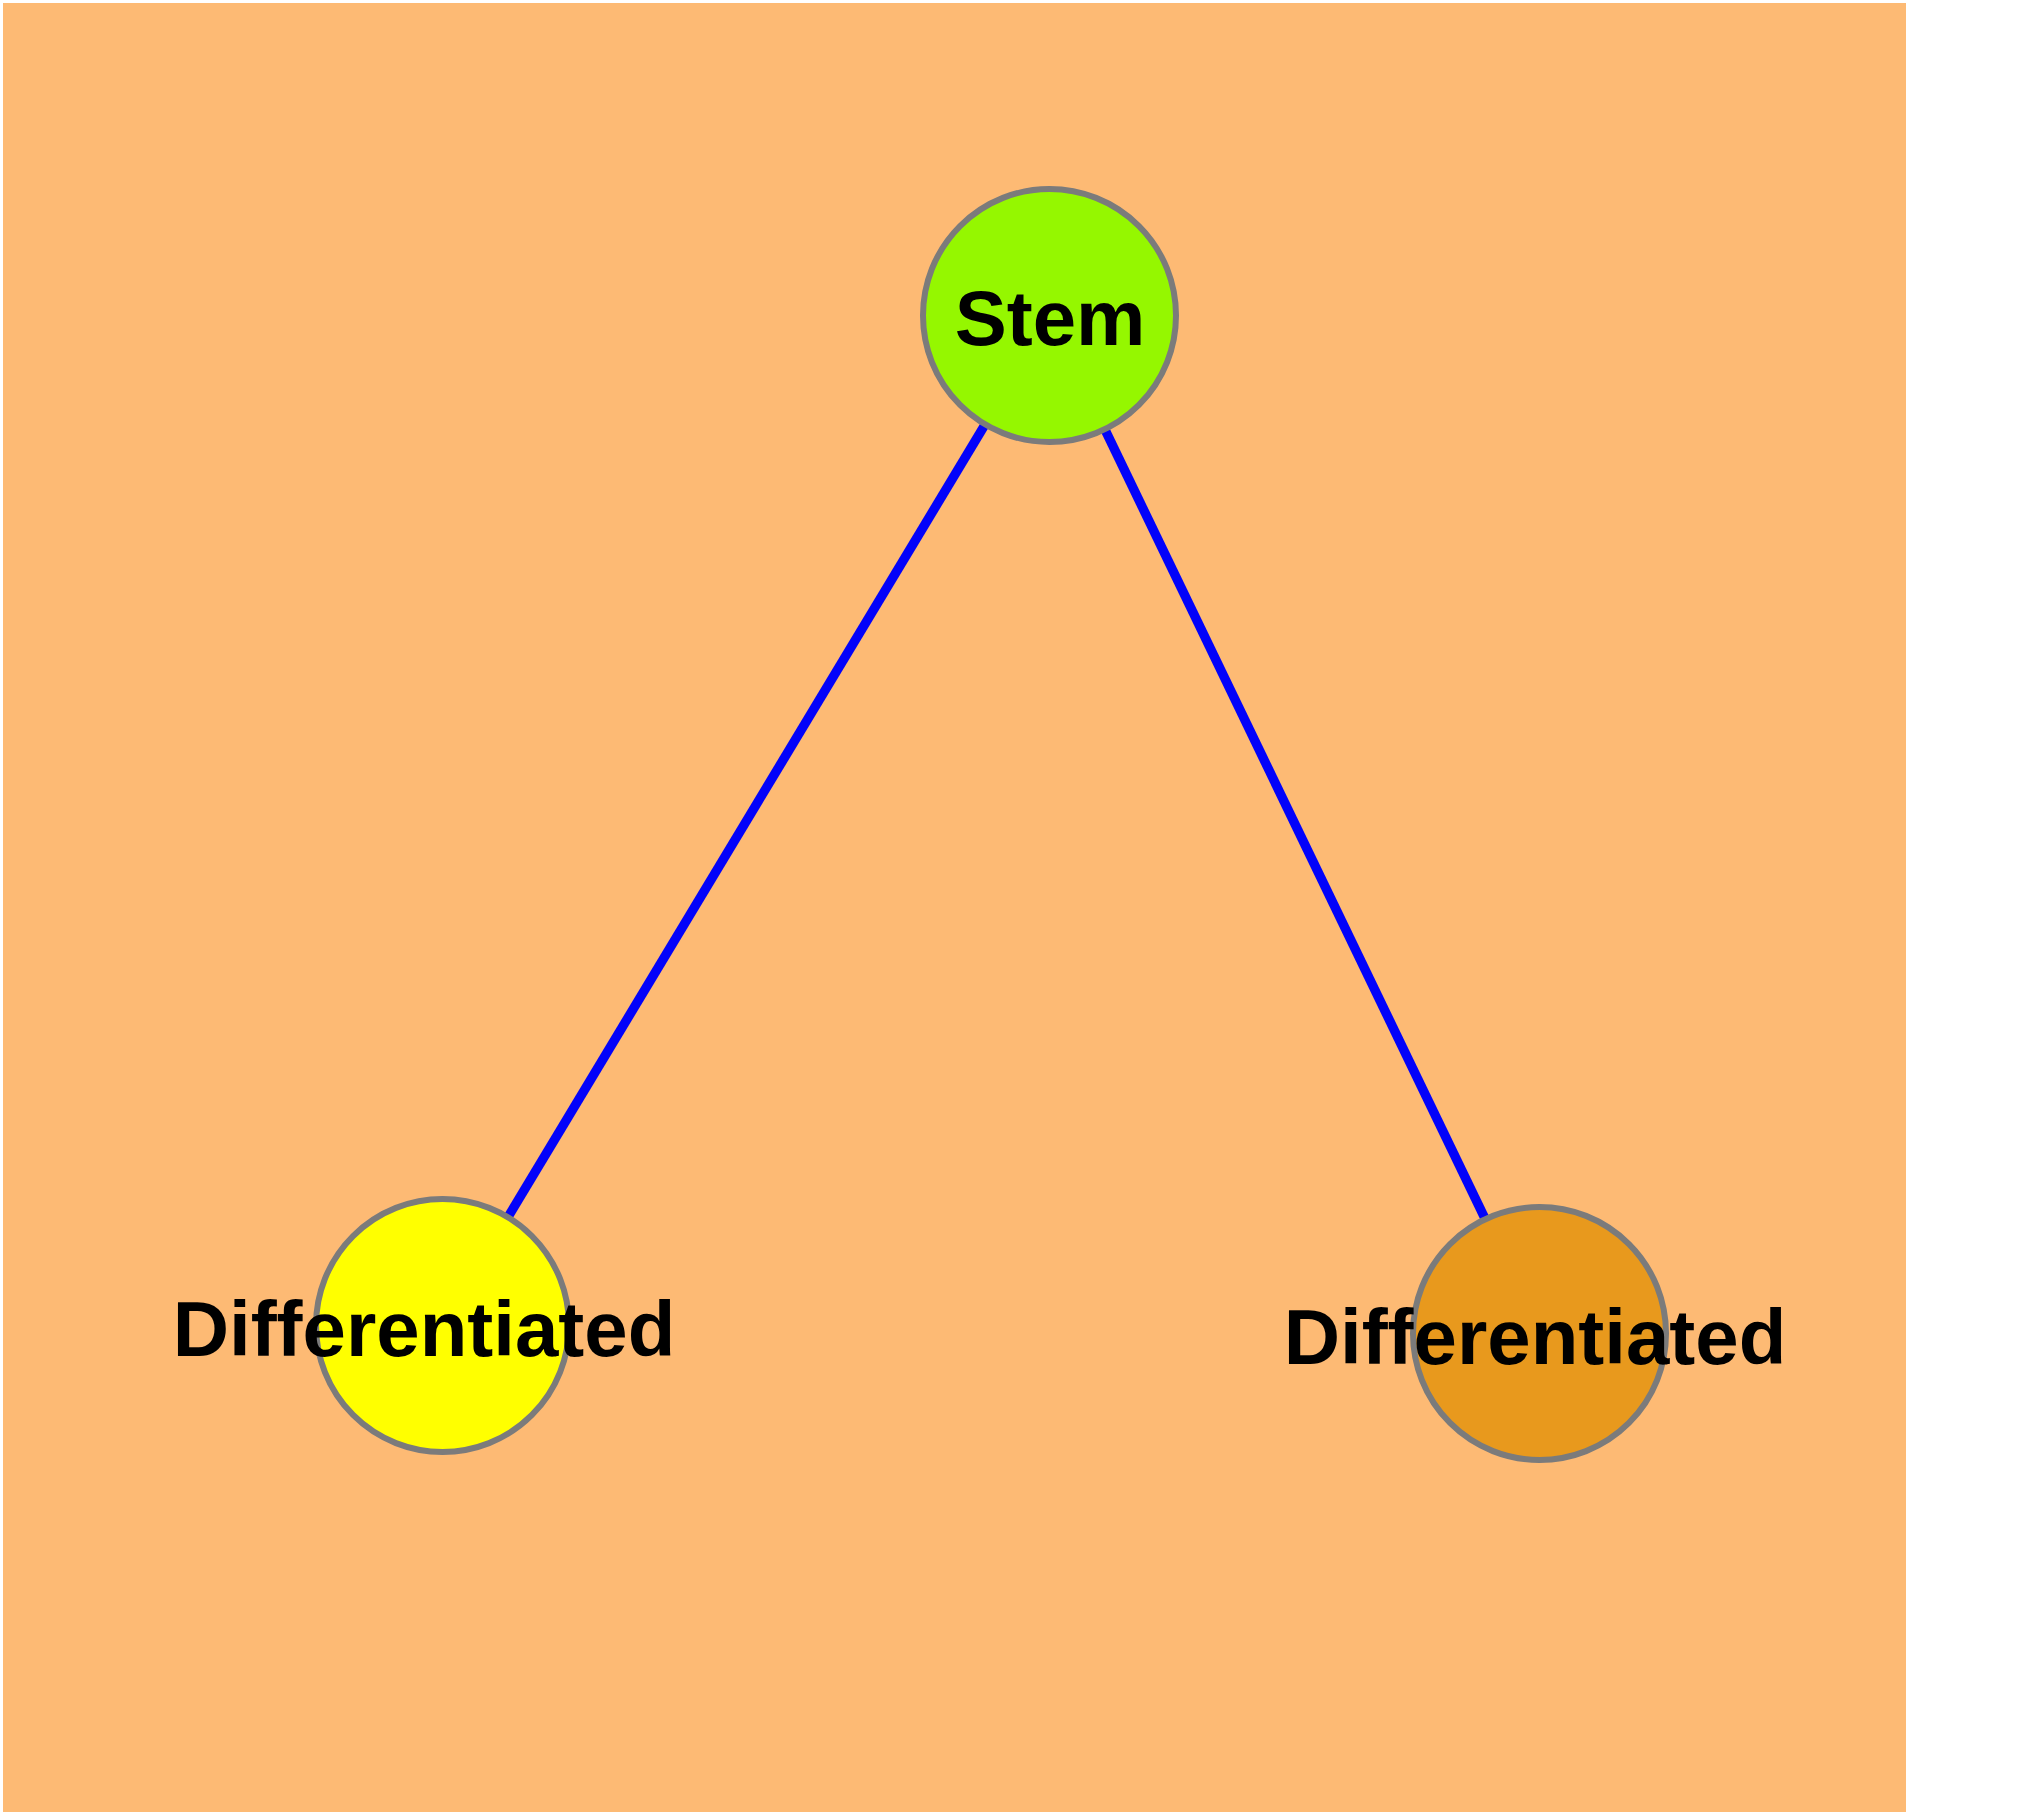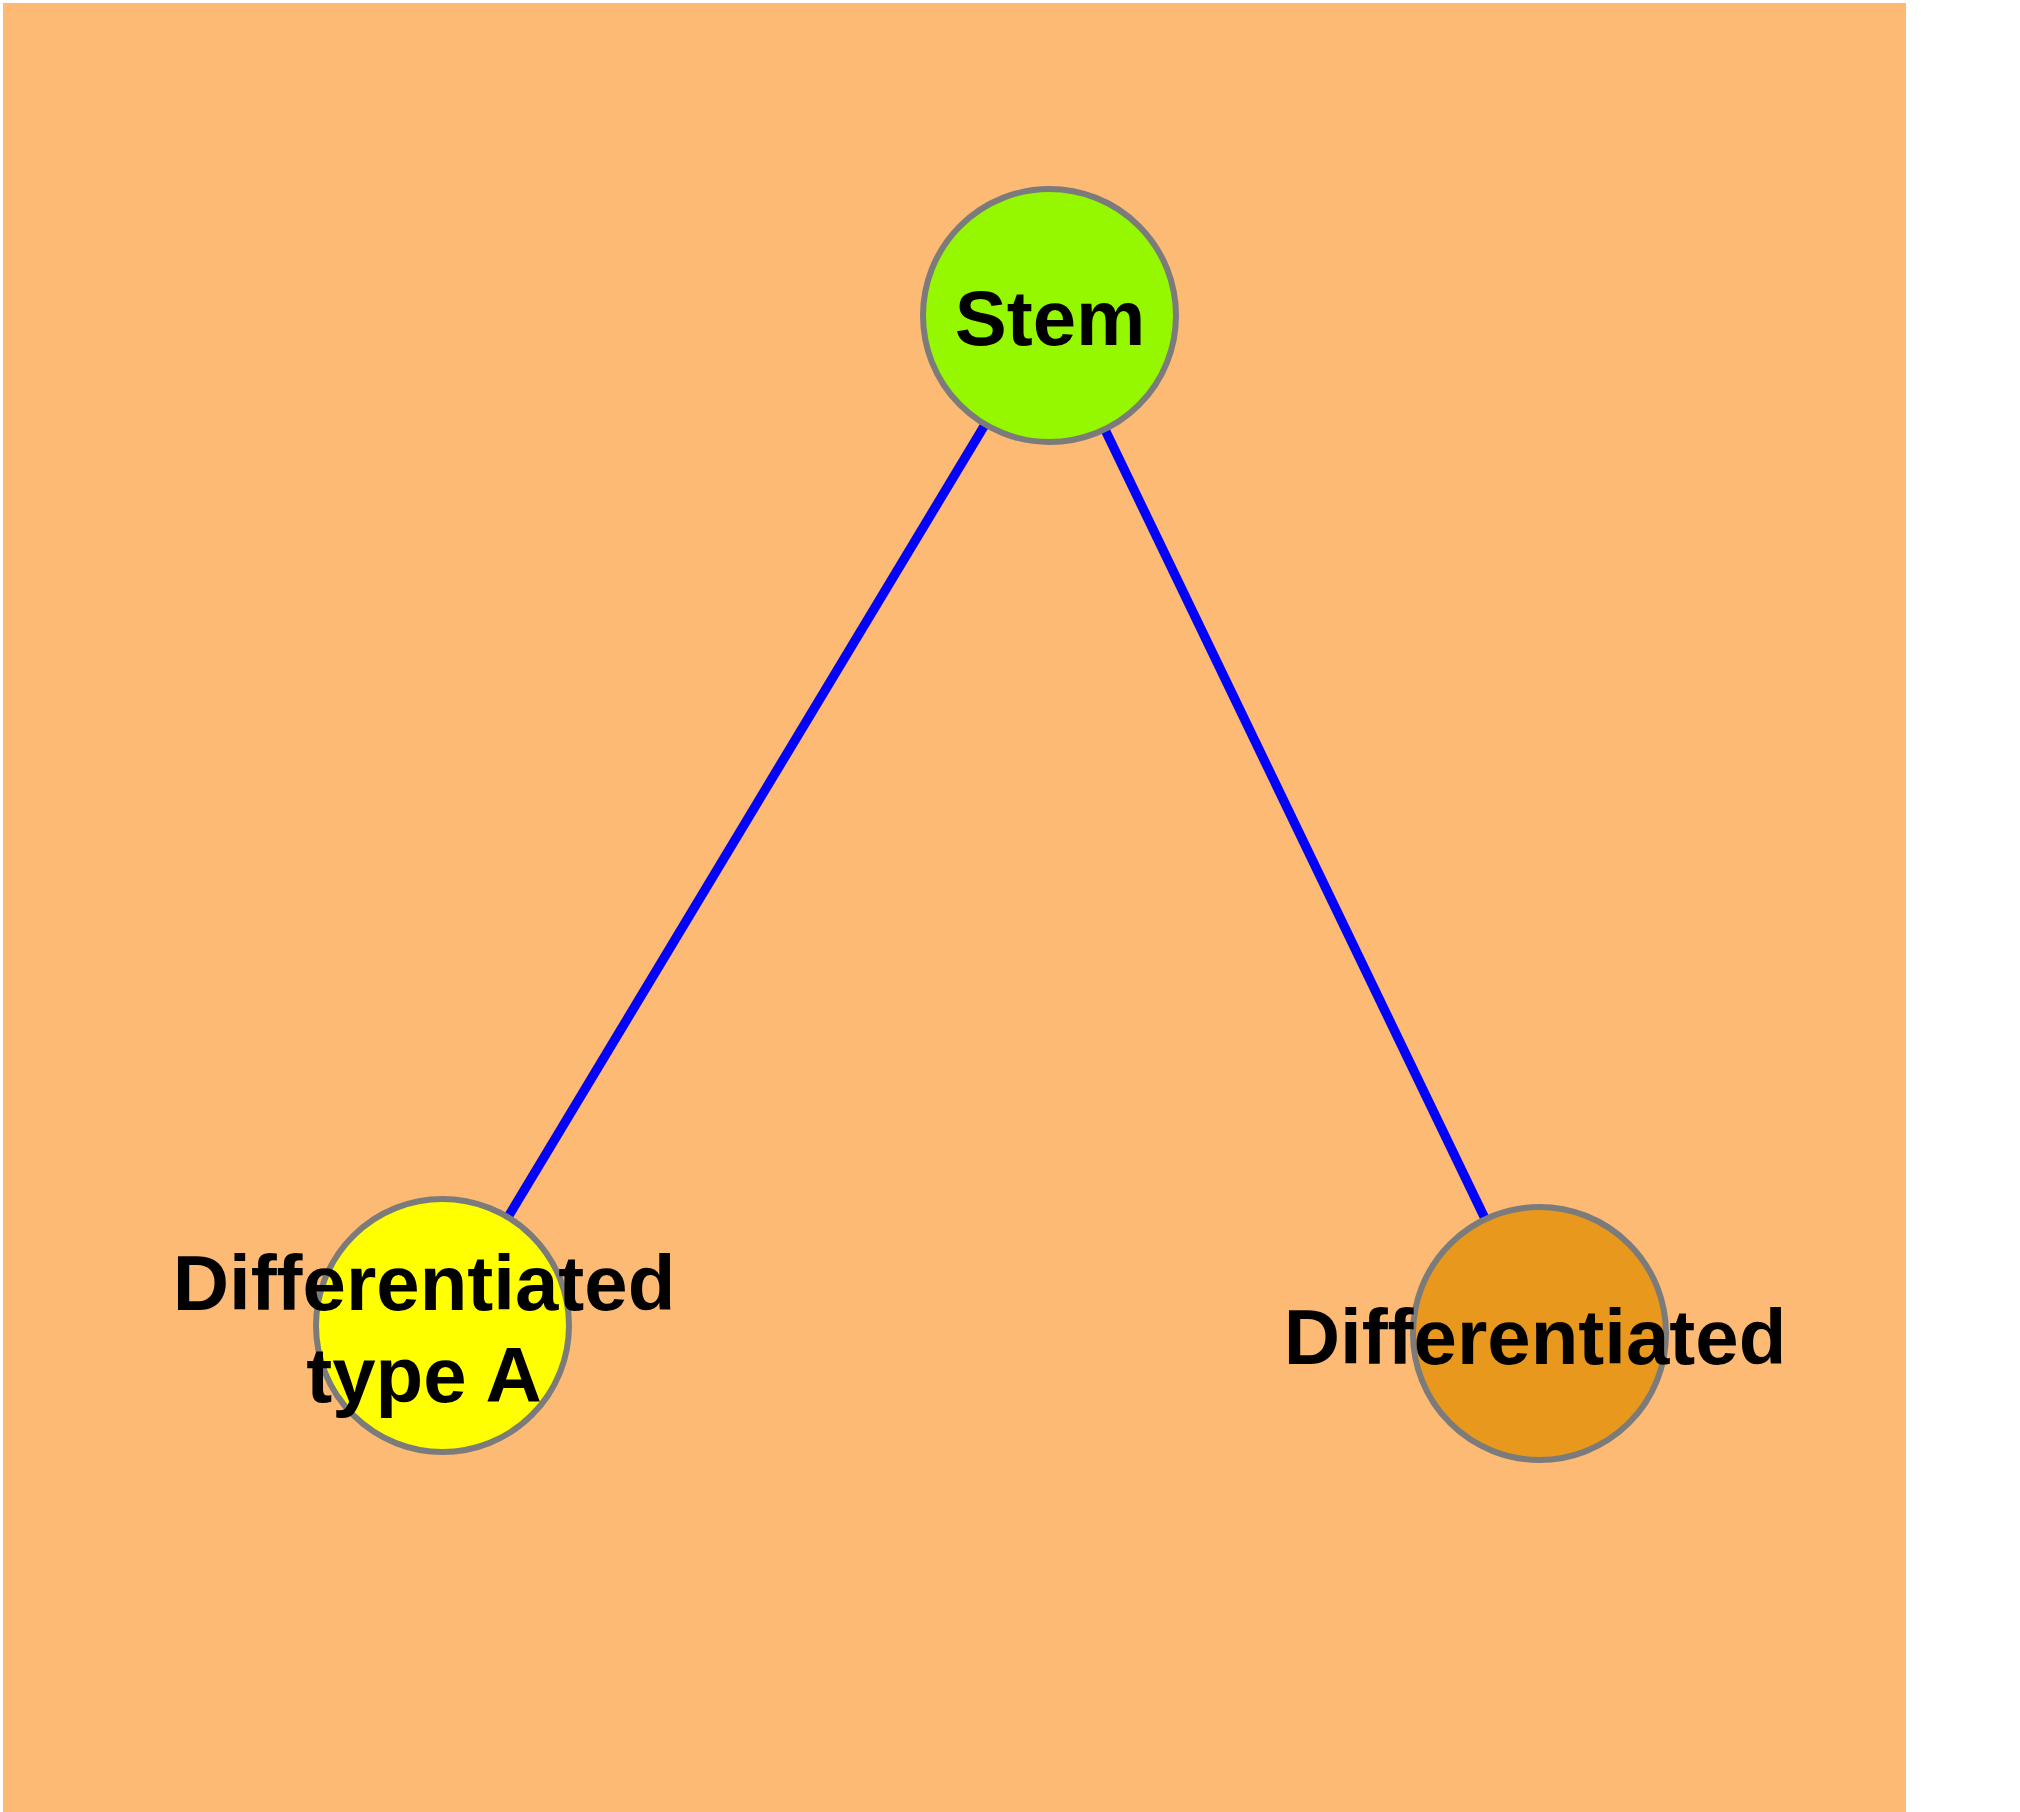--- a/index.html
+++ b/index.html
@@ -61,21 +61,20 @@
   <div class="node" style="left: 920px; top: 186px; width: 259px; height: 259px; background: rgb(149, 247, 0); border-color: rgb(123, 123, 123); border-width: 6px;"></div>
   <div class="node" style="left: 313px; top: 1196px; width: 259px; height: 259px; background: rgb(255, 255, 0); border-color: rgb(123, 123, 123); border-width: 6px;"></div>
   <div class="node" style="left: 1410px; top: 1204px; width: 259px; height: 259px; background: rgb(232, 153, 29); border-color: rgb(123, 123, 123); border-width: 6px;"></div>
 
   <div class="node-label" style="left: 1050px; top: 318px;">
     <span class="line">Stem</span>
   </div>
 
   <div class="node-label" style="left: 424px; top: 1329px;">
     <span class="line">Differentiated</span>
-    <span class="line">type A</span>
   </div>
 
   <div class="node-label" style="left: 1535px; top: 1337px;">
     <span class="line">Differentiated</span>
   </div>
 
   <div id="margin-top" class="margin-strip" style="background: rgb(255, 255, 255);"></div>
   <div id="margin-left" class="margin-strip" style="background: rgb(255, 255, 255);"></div>
 
 </div>

